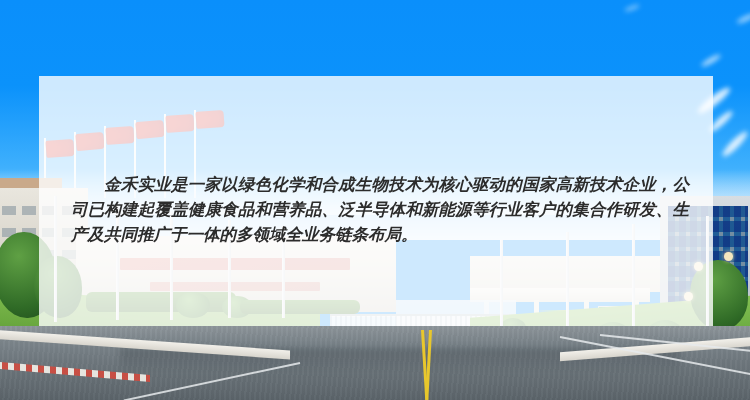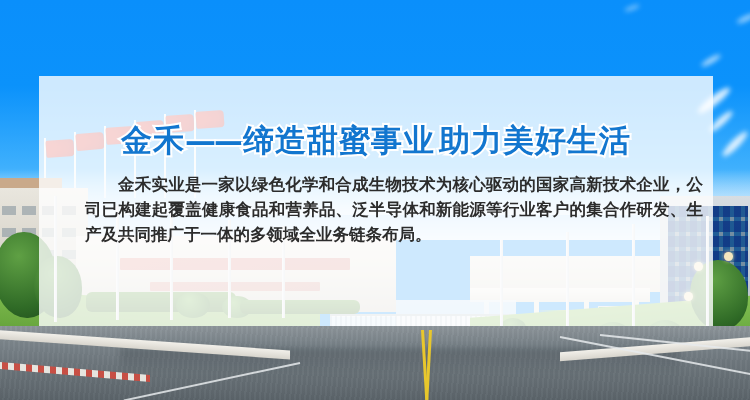--- a/index.html
+++ b/index.html
@@ -207,27 +207,28 @@
     white-space:nowrap;
     -webkit-text-stroke:4px #ffffff;
     paint-order:stroke fill;
     text-shadow:
       0 0 2px #fff, 0 0 3px #fff,
       1px 1px 0 #fff,-1px -1px 0 #fff,1px -1px 0 #fff,-1px 1px 0 #fff;
   }
   .headline .dash{letter-spacing:-2px;}
   .headline .t2{margin-left:4px;}
   .body{
-    position:absolute;left:46px;top:96px;width:618px;
+    position:absolute;left:32px;top:96px;width:618px;
     font-size:16.5px;
     line-height:25px;
     color:#2c2c2c;
     text-align:justify;
     text-indent:2em;
     font-weight:600;
+    font-style:italic;
   }
 </style>
 </head>
 <body>
 
 <div id="banner">
 
   <div class="photo">
 
     <div class="sky"></div>
@@ -331,19 +332,16 @@
     <div class="yline yl1"></div>
     <div class="yline yl2"></div>
     <div class="wline wl-right"></div>
     <div class="wline wl-right2"></div>
     <div class="wline wl-left"></div>
   </div>
 
   <div class="overlay"></div>
 
   <div class="content">
-    <div class="headline">
-      <span>金禾</span><span class="dash">——</span><span>缔造甜蜜事业</span><span class="t2">助力美好生活</span>
-    </div>
     <div class="body">金禾实业是一家以绿色化学和合成生物技术为核心驱动的国家高新技术企业，公司已构建起覆盖健康食品和营养品、泛半导体和新能源等行业客户的集合作研发、生产及共同推广于一体的多领域全业务链条布局。</div>
   </div>
 
 </div>
 
 </body></html>

